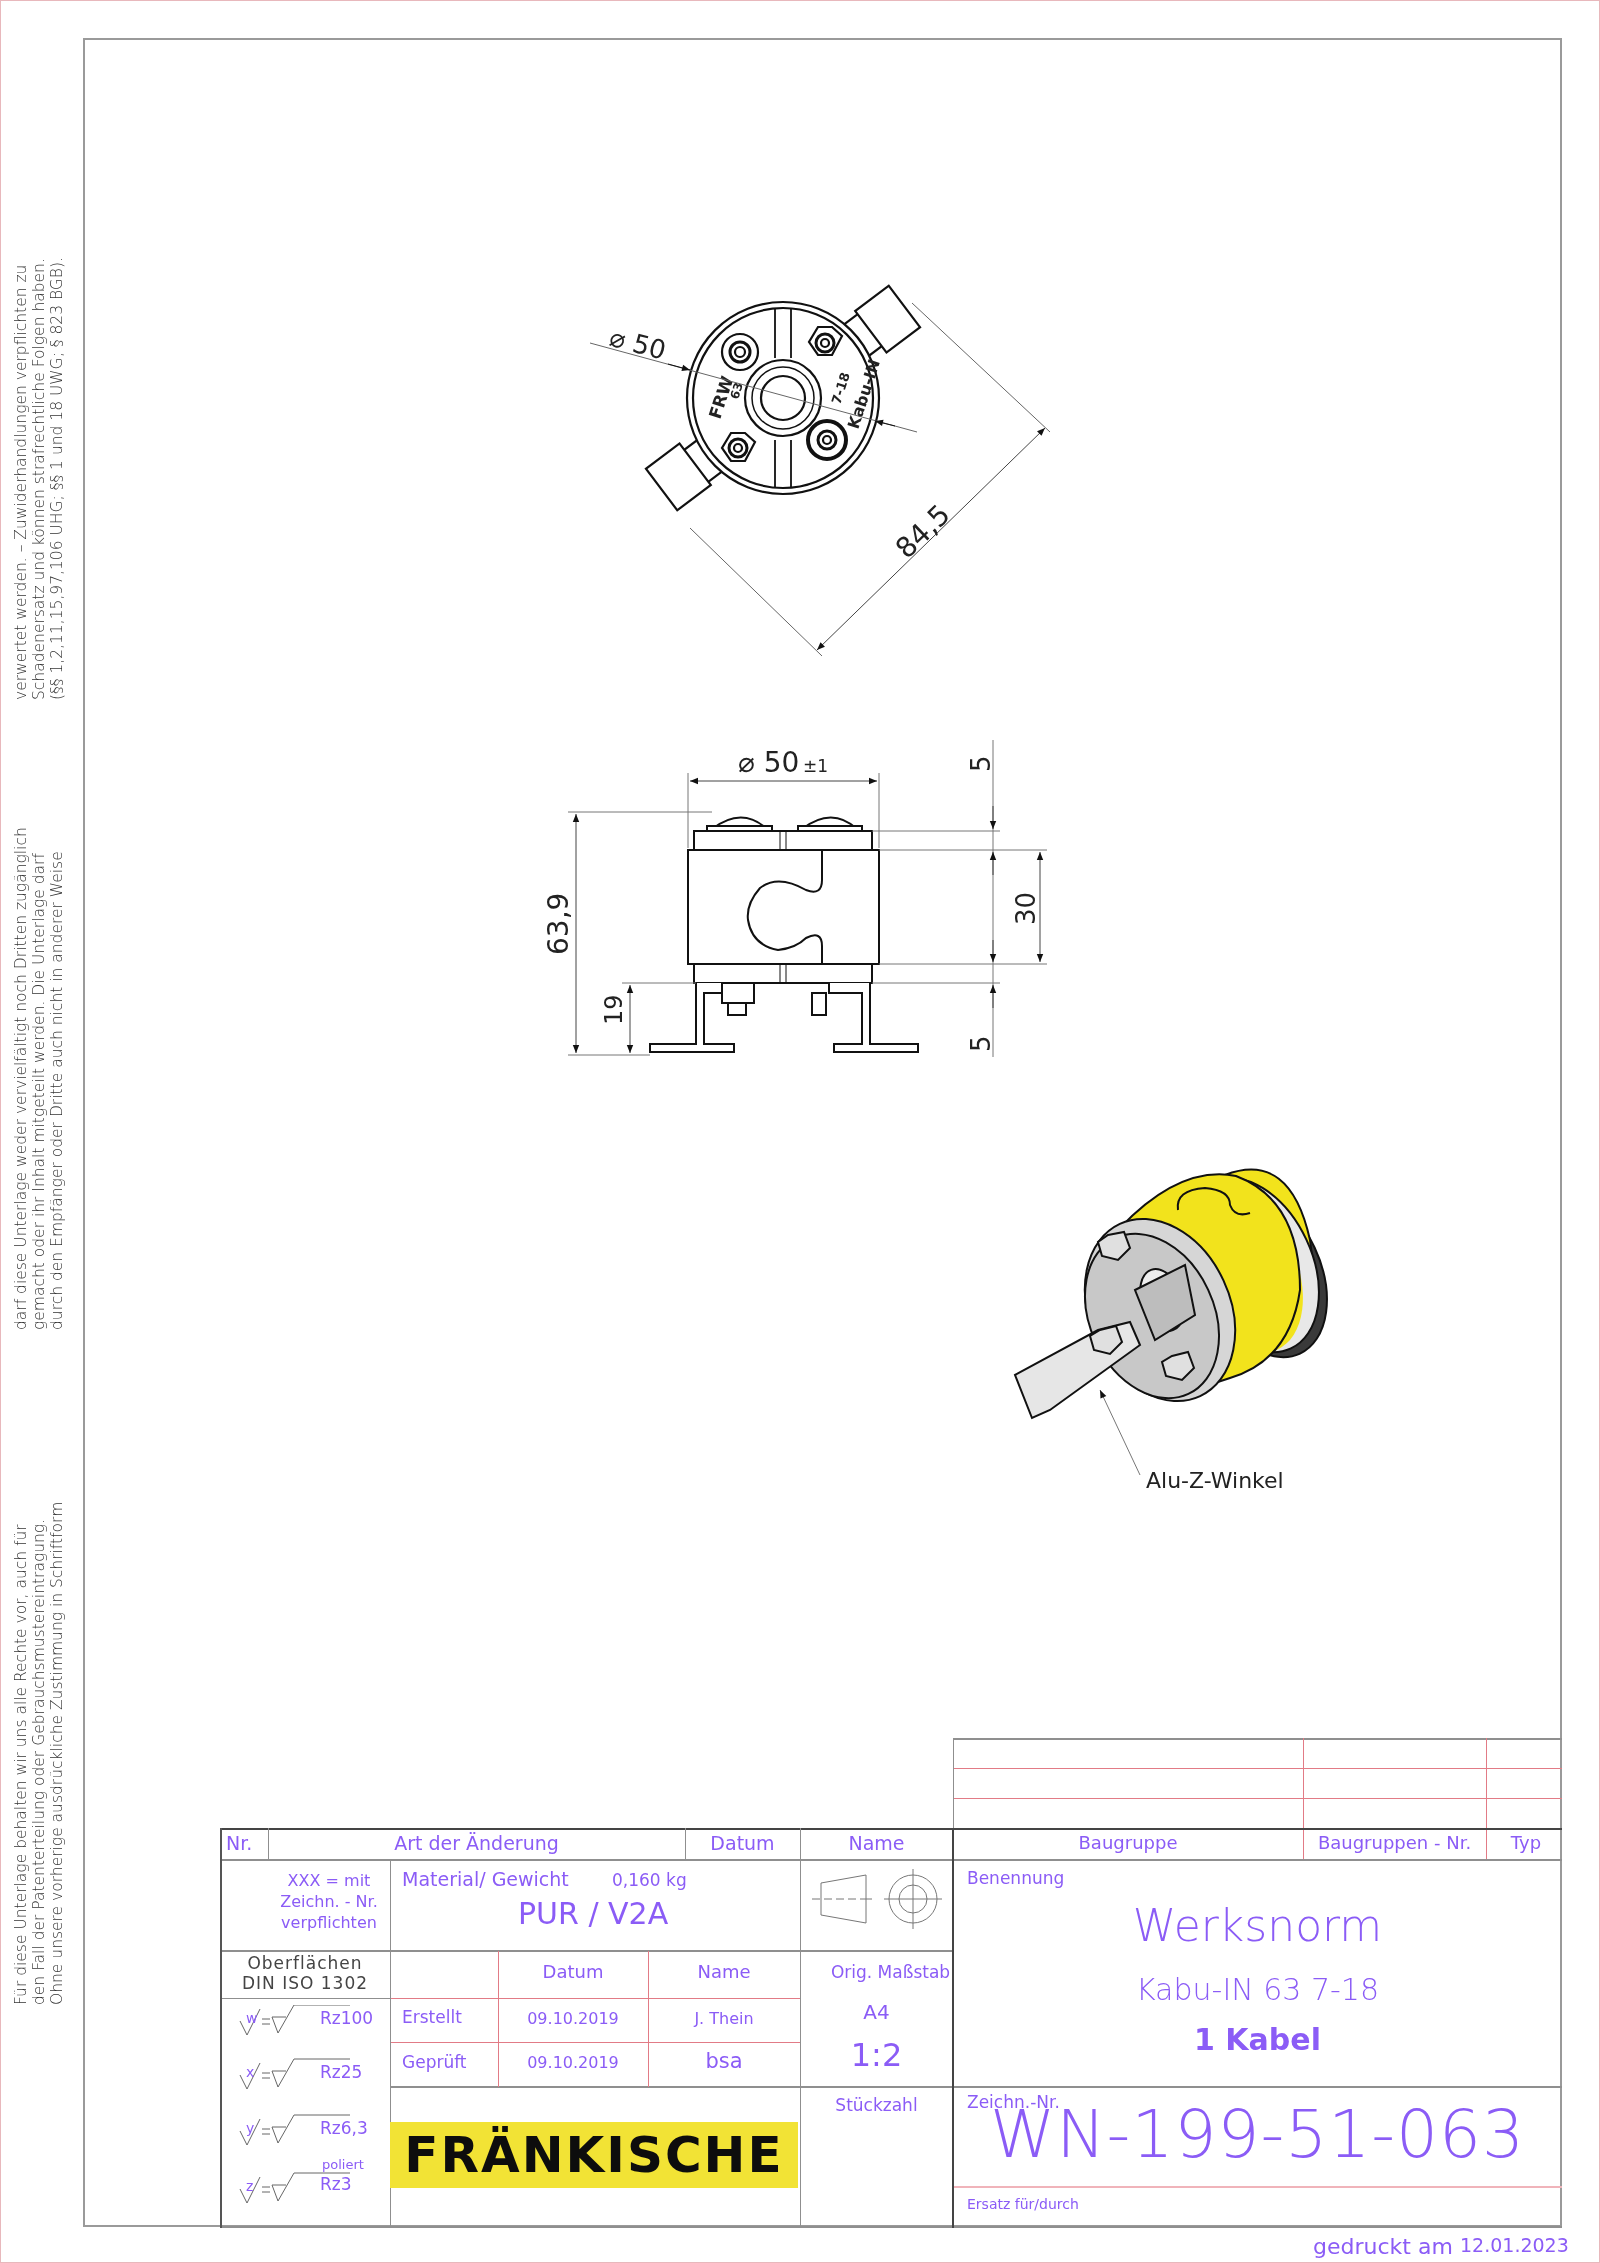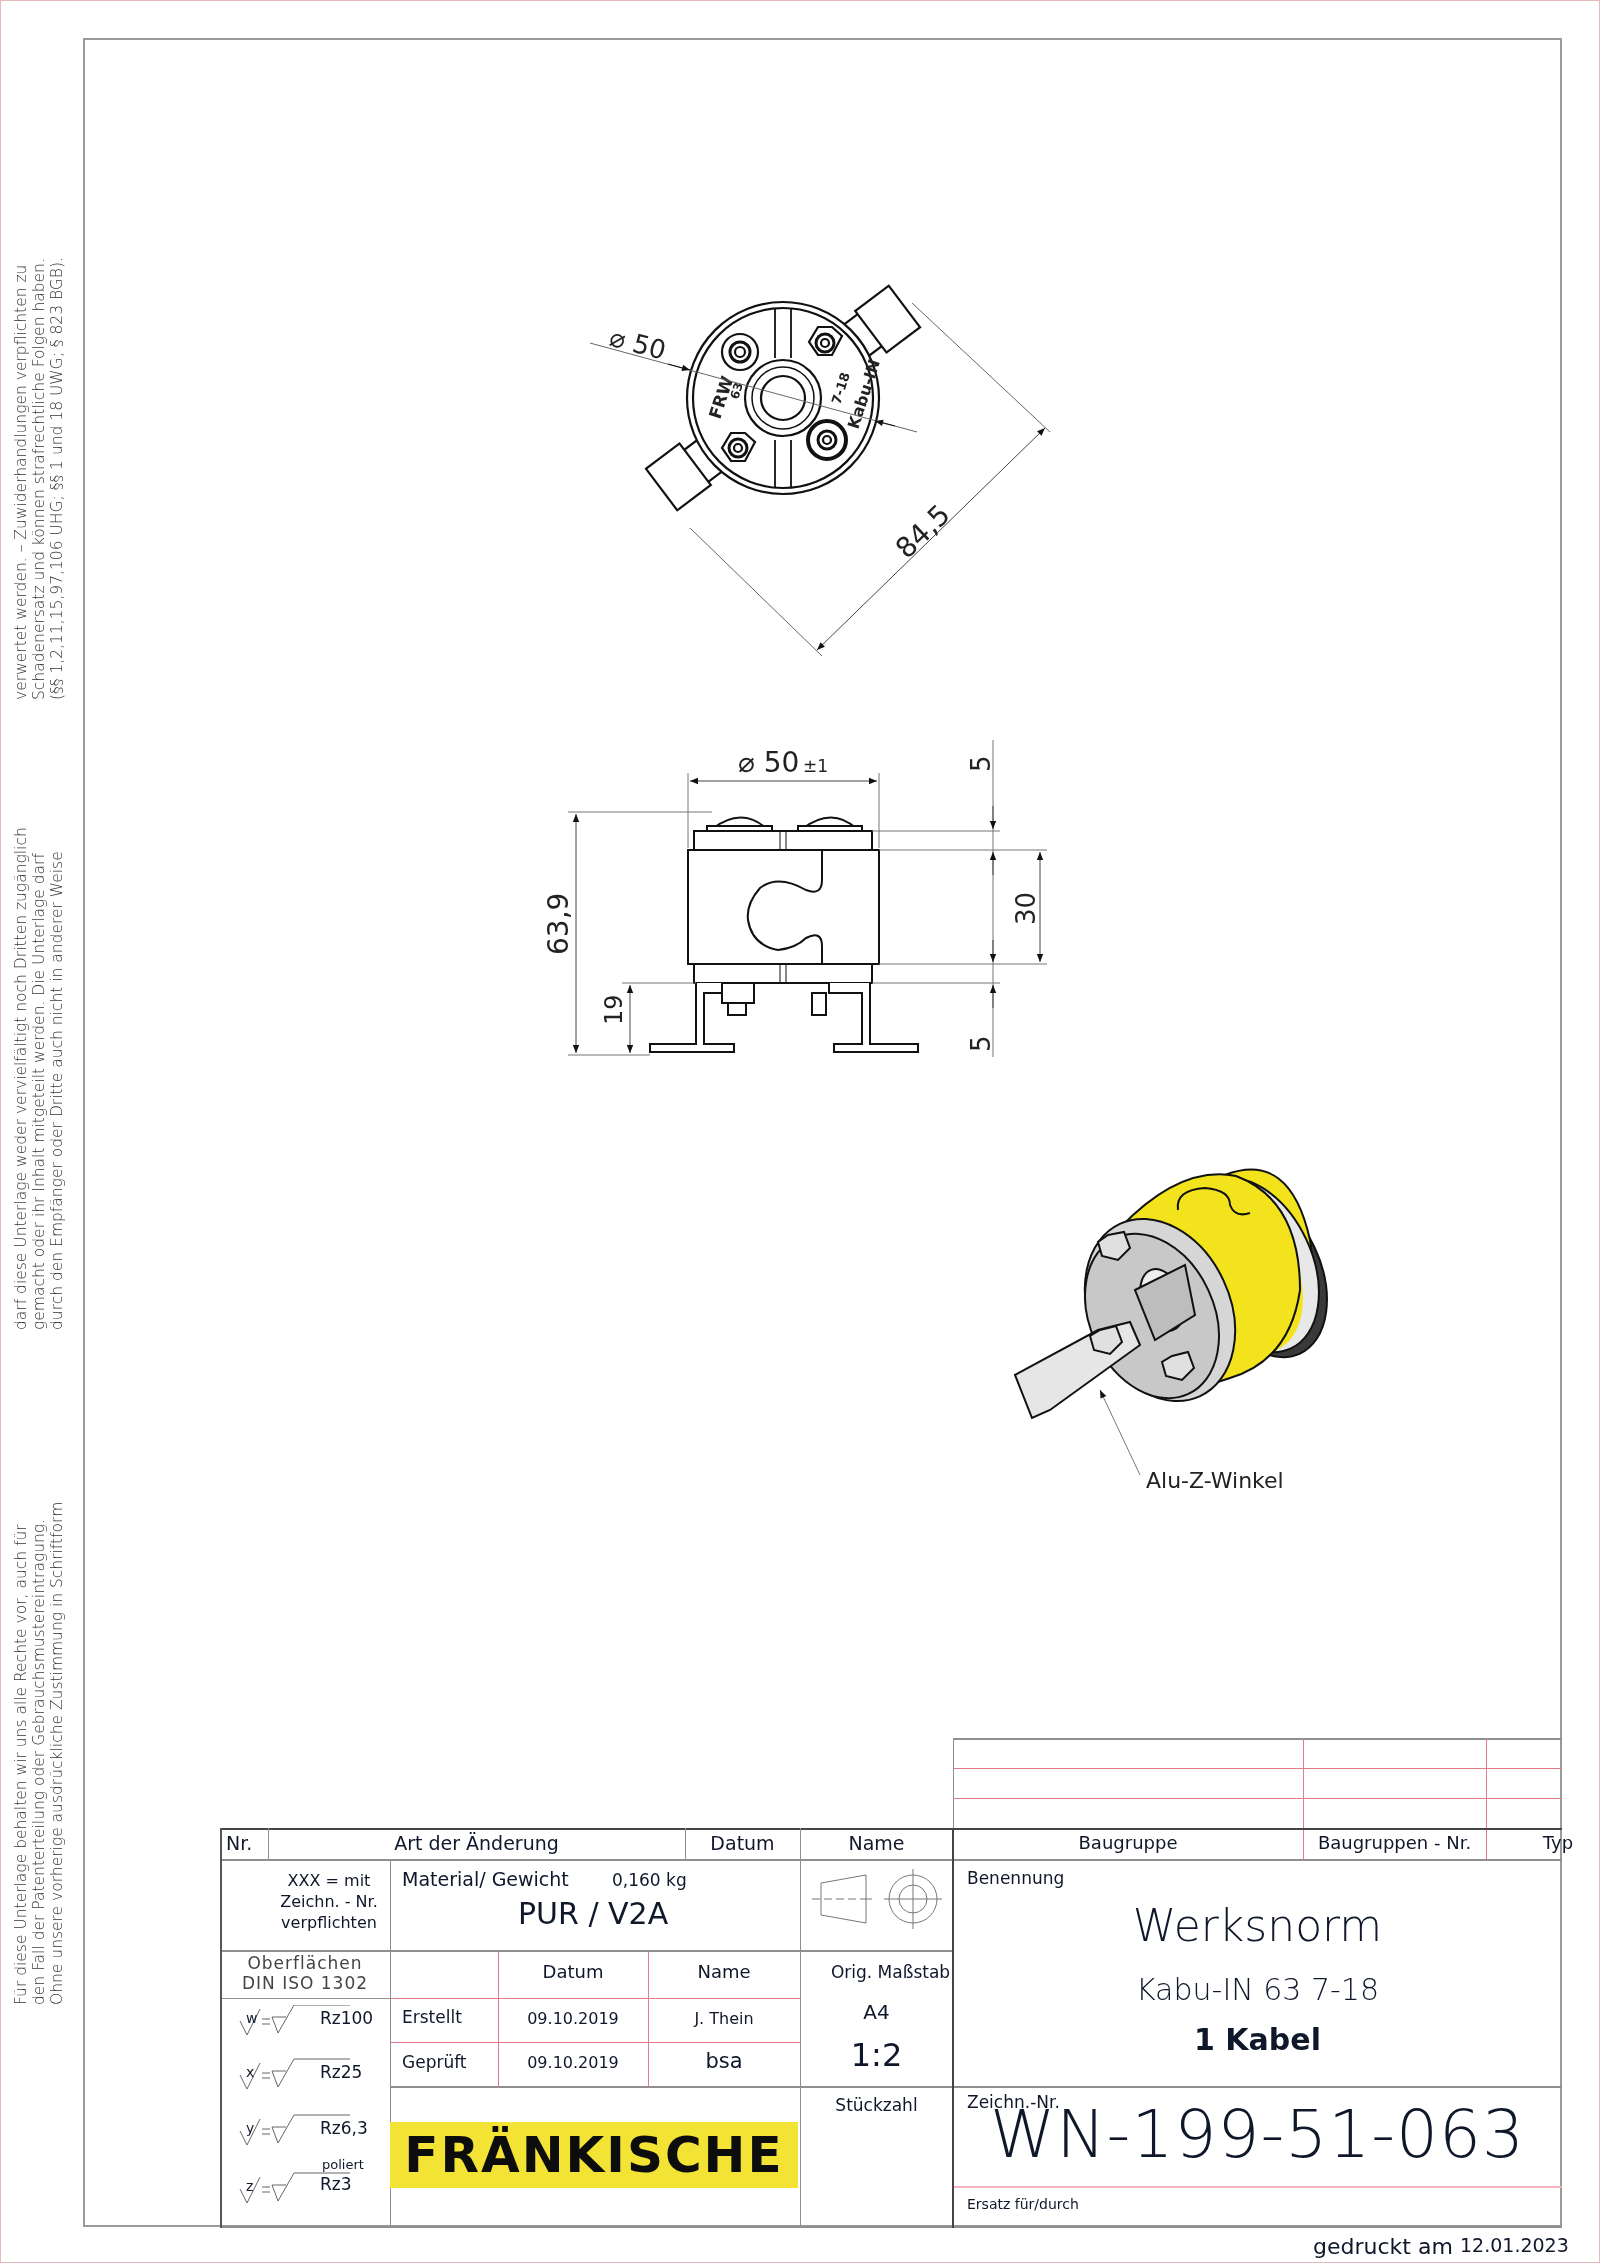--- a/index.html
+++ b/index.html
@@ -10,21 +10,21 @@
   .page-edge { position: absolute; left: 0; top: 0; width: 1598px; height: 2261px; border: 1px solid #e8b8bc; }
   .frame { position: absolute; left: 83px; top: 38px; width: 1479px; height: 2189px; border: 2px solid #9a9a9a; box-sizing: border-box; }
   .abs { position: absolute; }
   .vtext {
     position: absolute; transform-origin: left top; transform: rotate(-90deg);
     font-family: "DejaVu Sans", sans-serif; font-size: 15.5px; line-height: 18px; color: #333; white-space: nowrap;
     font-weight: 300;
   }
   .vtext div { white-space: nowrap; }
   svg.drawing { position: absolute; left: 0; top: 0; }
-  .tb-text { position: absolute; white-space: nowrap; color: #0f172a; }
+  .tb-text { position: absolute; white-space: nowrap; color: #8b5cf6; }
   .gl { position: absolute; background: #8f8f8f; }
   .rl { position: absolute; background: #e27b86; }
   .c { text-align: center; }
   .dim { font-family: "DejaVu Sans", sans-serif; fill: #222; }
   .logo {
     position: absolute; left: 390px; top: 2122px; width: 408px; height: 66px; background: #f2e335;
     display: flex; align-items: center; justify-content: center;
     font-family: "DejaVu Sans", sans-serif; font-weight: bold; font-size: 50px; letter-spacing: 2px; color: #0d0d0d;
   }
 </style>
@@ -319,21 +319,21 @@
 
   <div class="tb-text c" style="left:800px; width:181px; top:1962px; font-size:17px;">Orig. Maßstab</div>
   <div class="tb-text c" style="left:800px; width:153px; top:2000px; font-size:20px;">A4</div>
   <div class="tb-text c" style="left:800px; width:153px; top:2036px; font-size:32px;">1:2</div>
 
   <div class="tb-text c" style="left:800px; width:153px; top:2095px; font-size:17px;">Stückzahl</div>
   <div class="tb-text c" style="left:800px; width:153px; top:2140px; font-size:20px;"></div>
 
   <div class="tb-text c" style="left:953px; width:350px; top:1832px; font-size:18px;">Baugruppe</div>
   <div class="tb-text c" style="left:1303px; width:183px; top:1832px; font-size:18px;">Baugruppen - Nr.</div>
-  <div class="tb-text c" style="left:1486px; width:80px; top:1832px; font-size:18px;padding-left:32px;">Typ</div>
+  <div class="tb-text c" style="left:1486px; width:80px; top:1832px; font-size:18px;">Typ</div>
 
   <div class="tb-text" style="left:967px; top:1868px; font-size:17px;">Benennung</div>
   <div class="tb-text c" style="left:953px; width:609px; top:1900px; font-size:44px; font-weight:300;">Werksnorm</div>
   <div class="tb-text c" style="left:953px; width:609px; top:1972px; font-size:30px; font-weight:300;">Kabu-IN 63 7-18</div>
   <div class="tb-text c" style="left:953px; width:609px; top:2022px; font-size:30px; font-weight:700;">1 Kabel</div>
 
   <div class="tb-text" style="left:967px; top:2092px; font-size:17px;">Zeichn.-Nr.</div>
   <div class="tb-text c" style="left:953px; width:609px; top:2096px; font-size:66px; font-weight:300; letter-spacing:1px;">WN-199-51-063</div>
 
   <div class="tb-text" style="left:967px; top:2196px; font-size:14px;">Ersatz für/durch</div>

